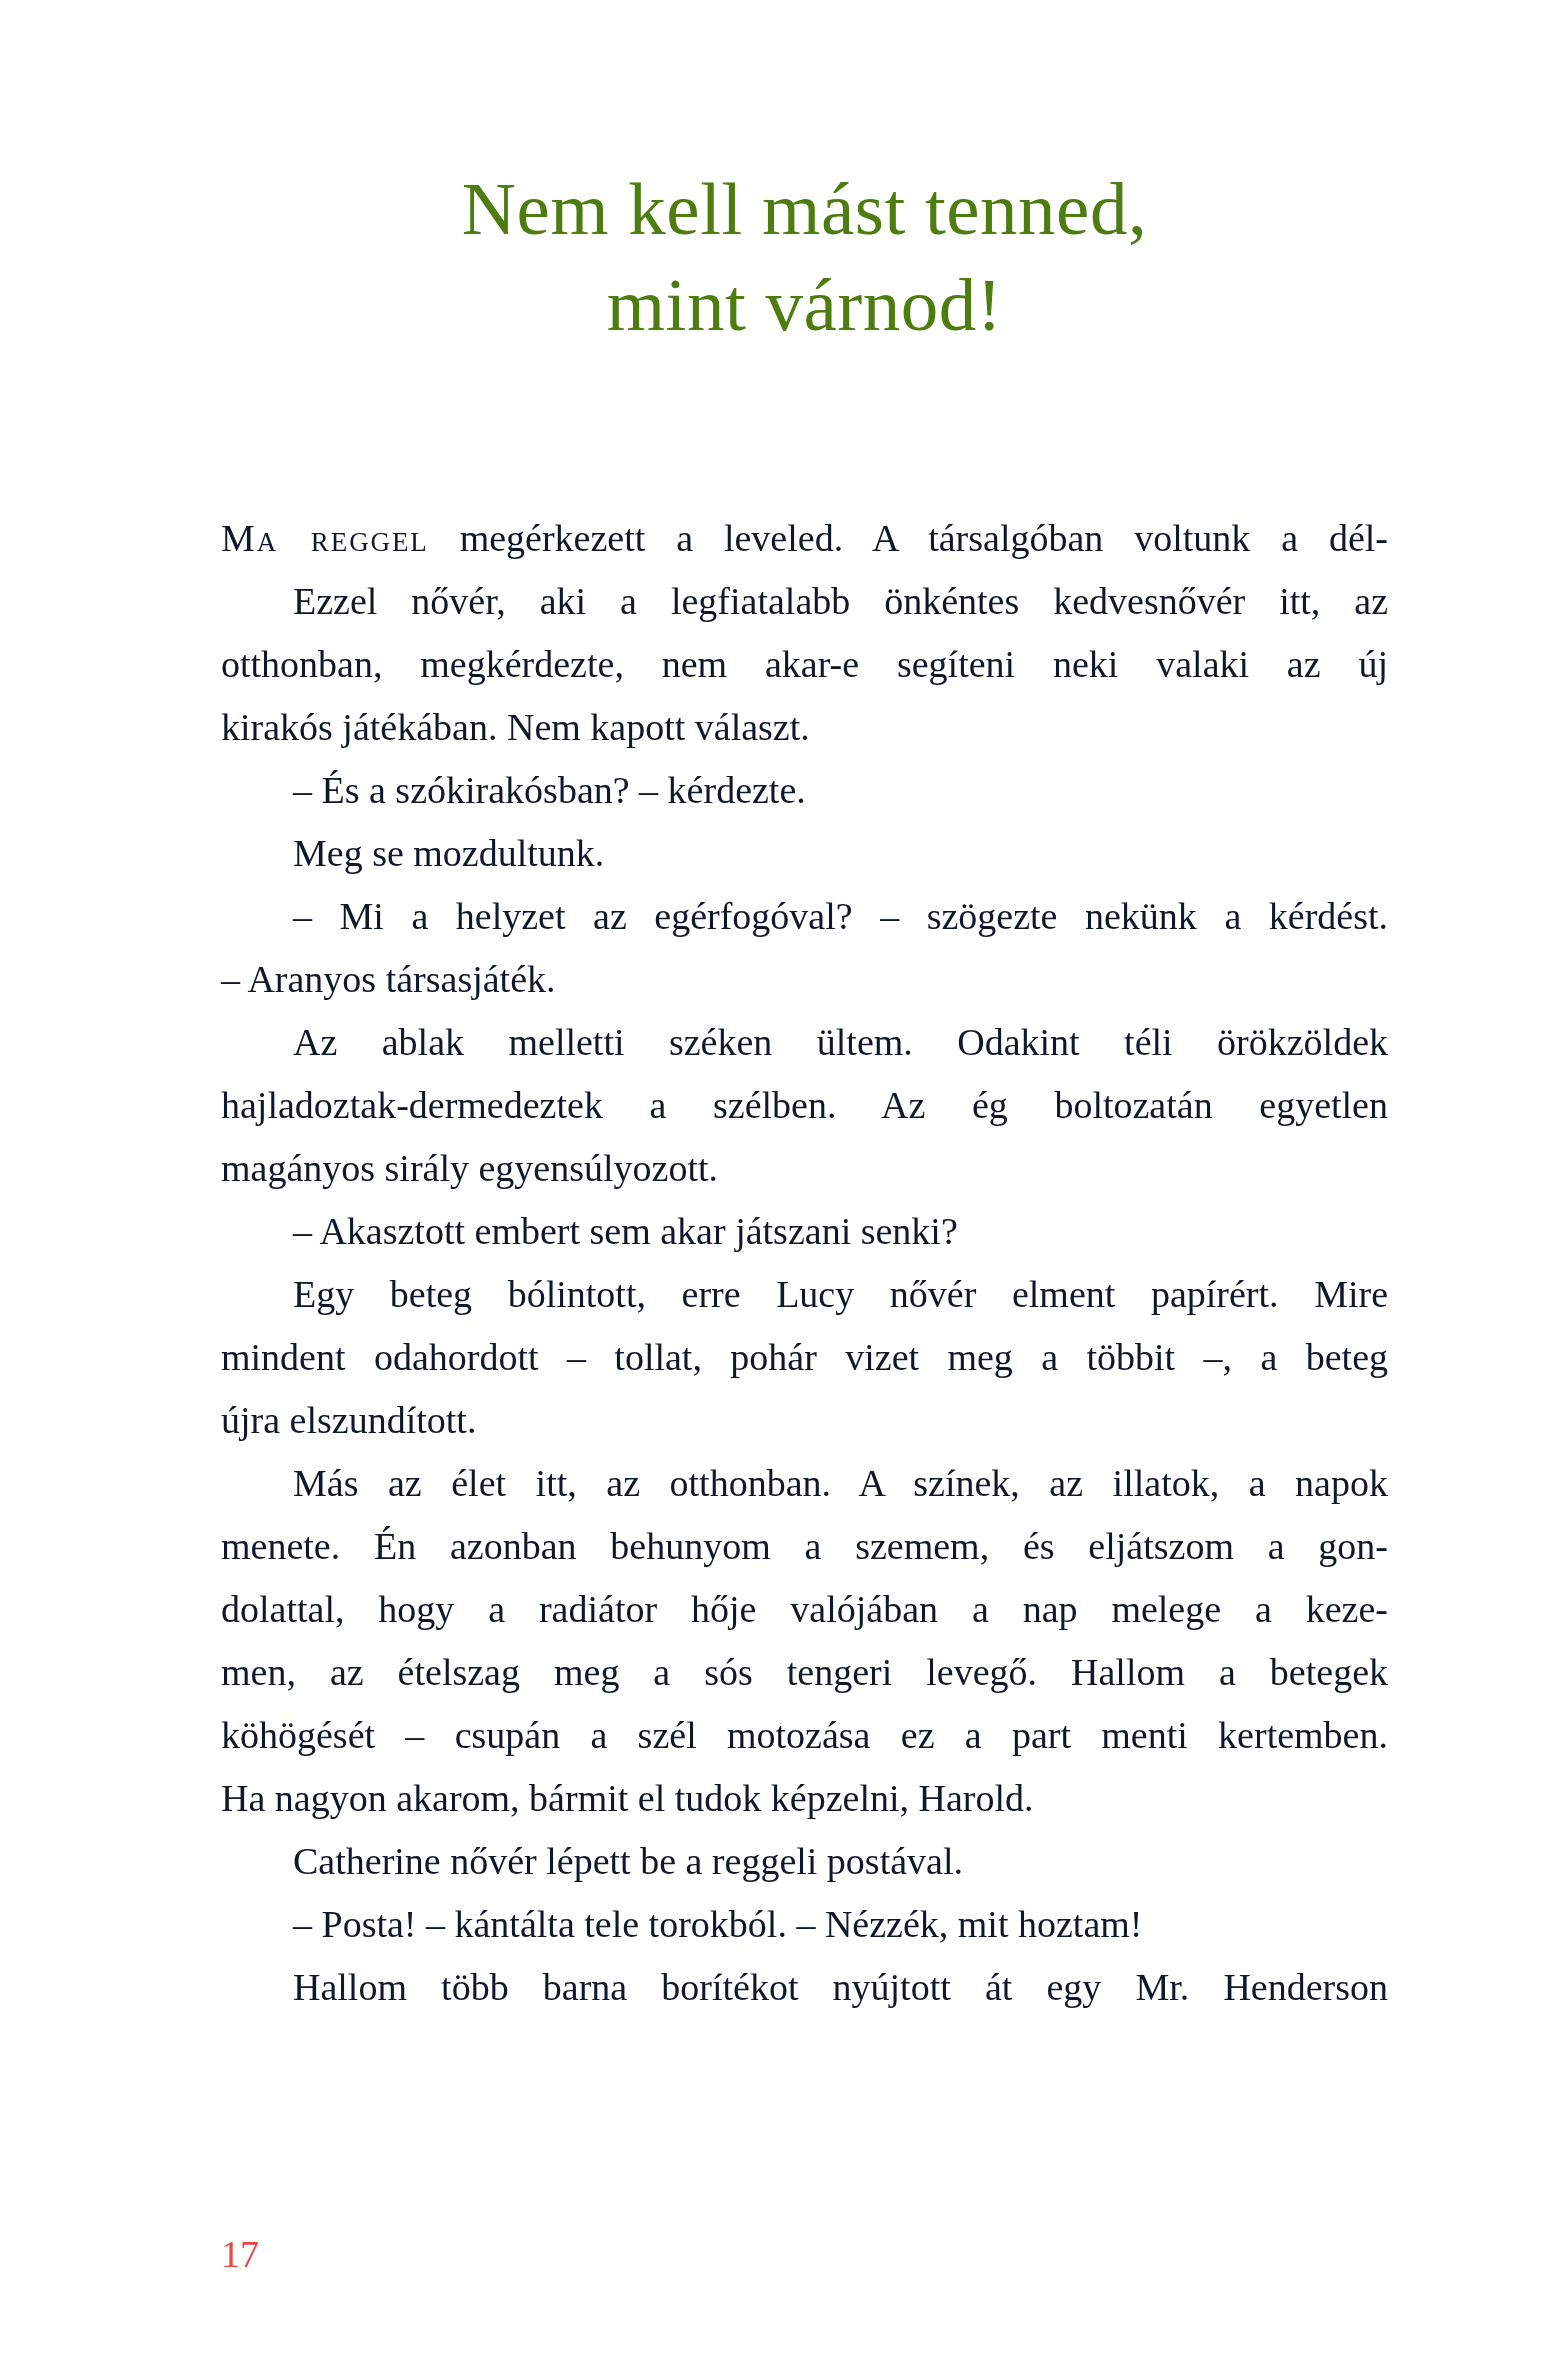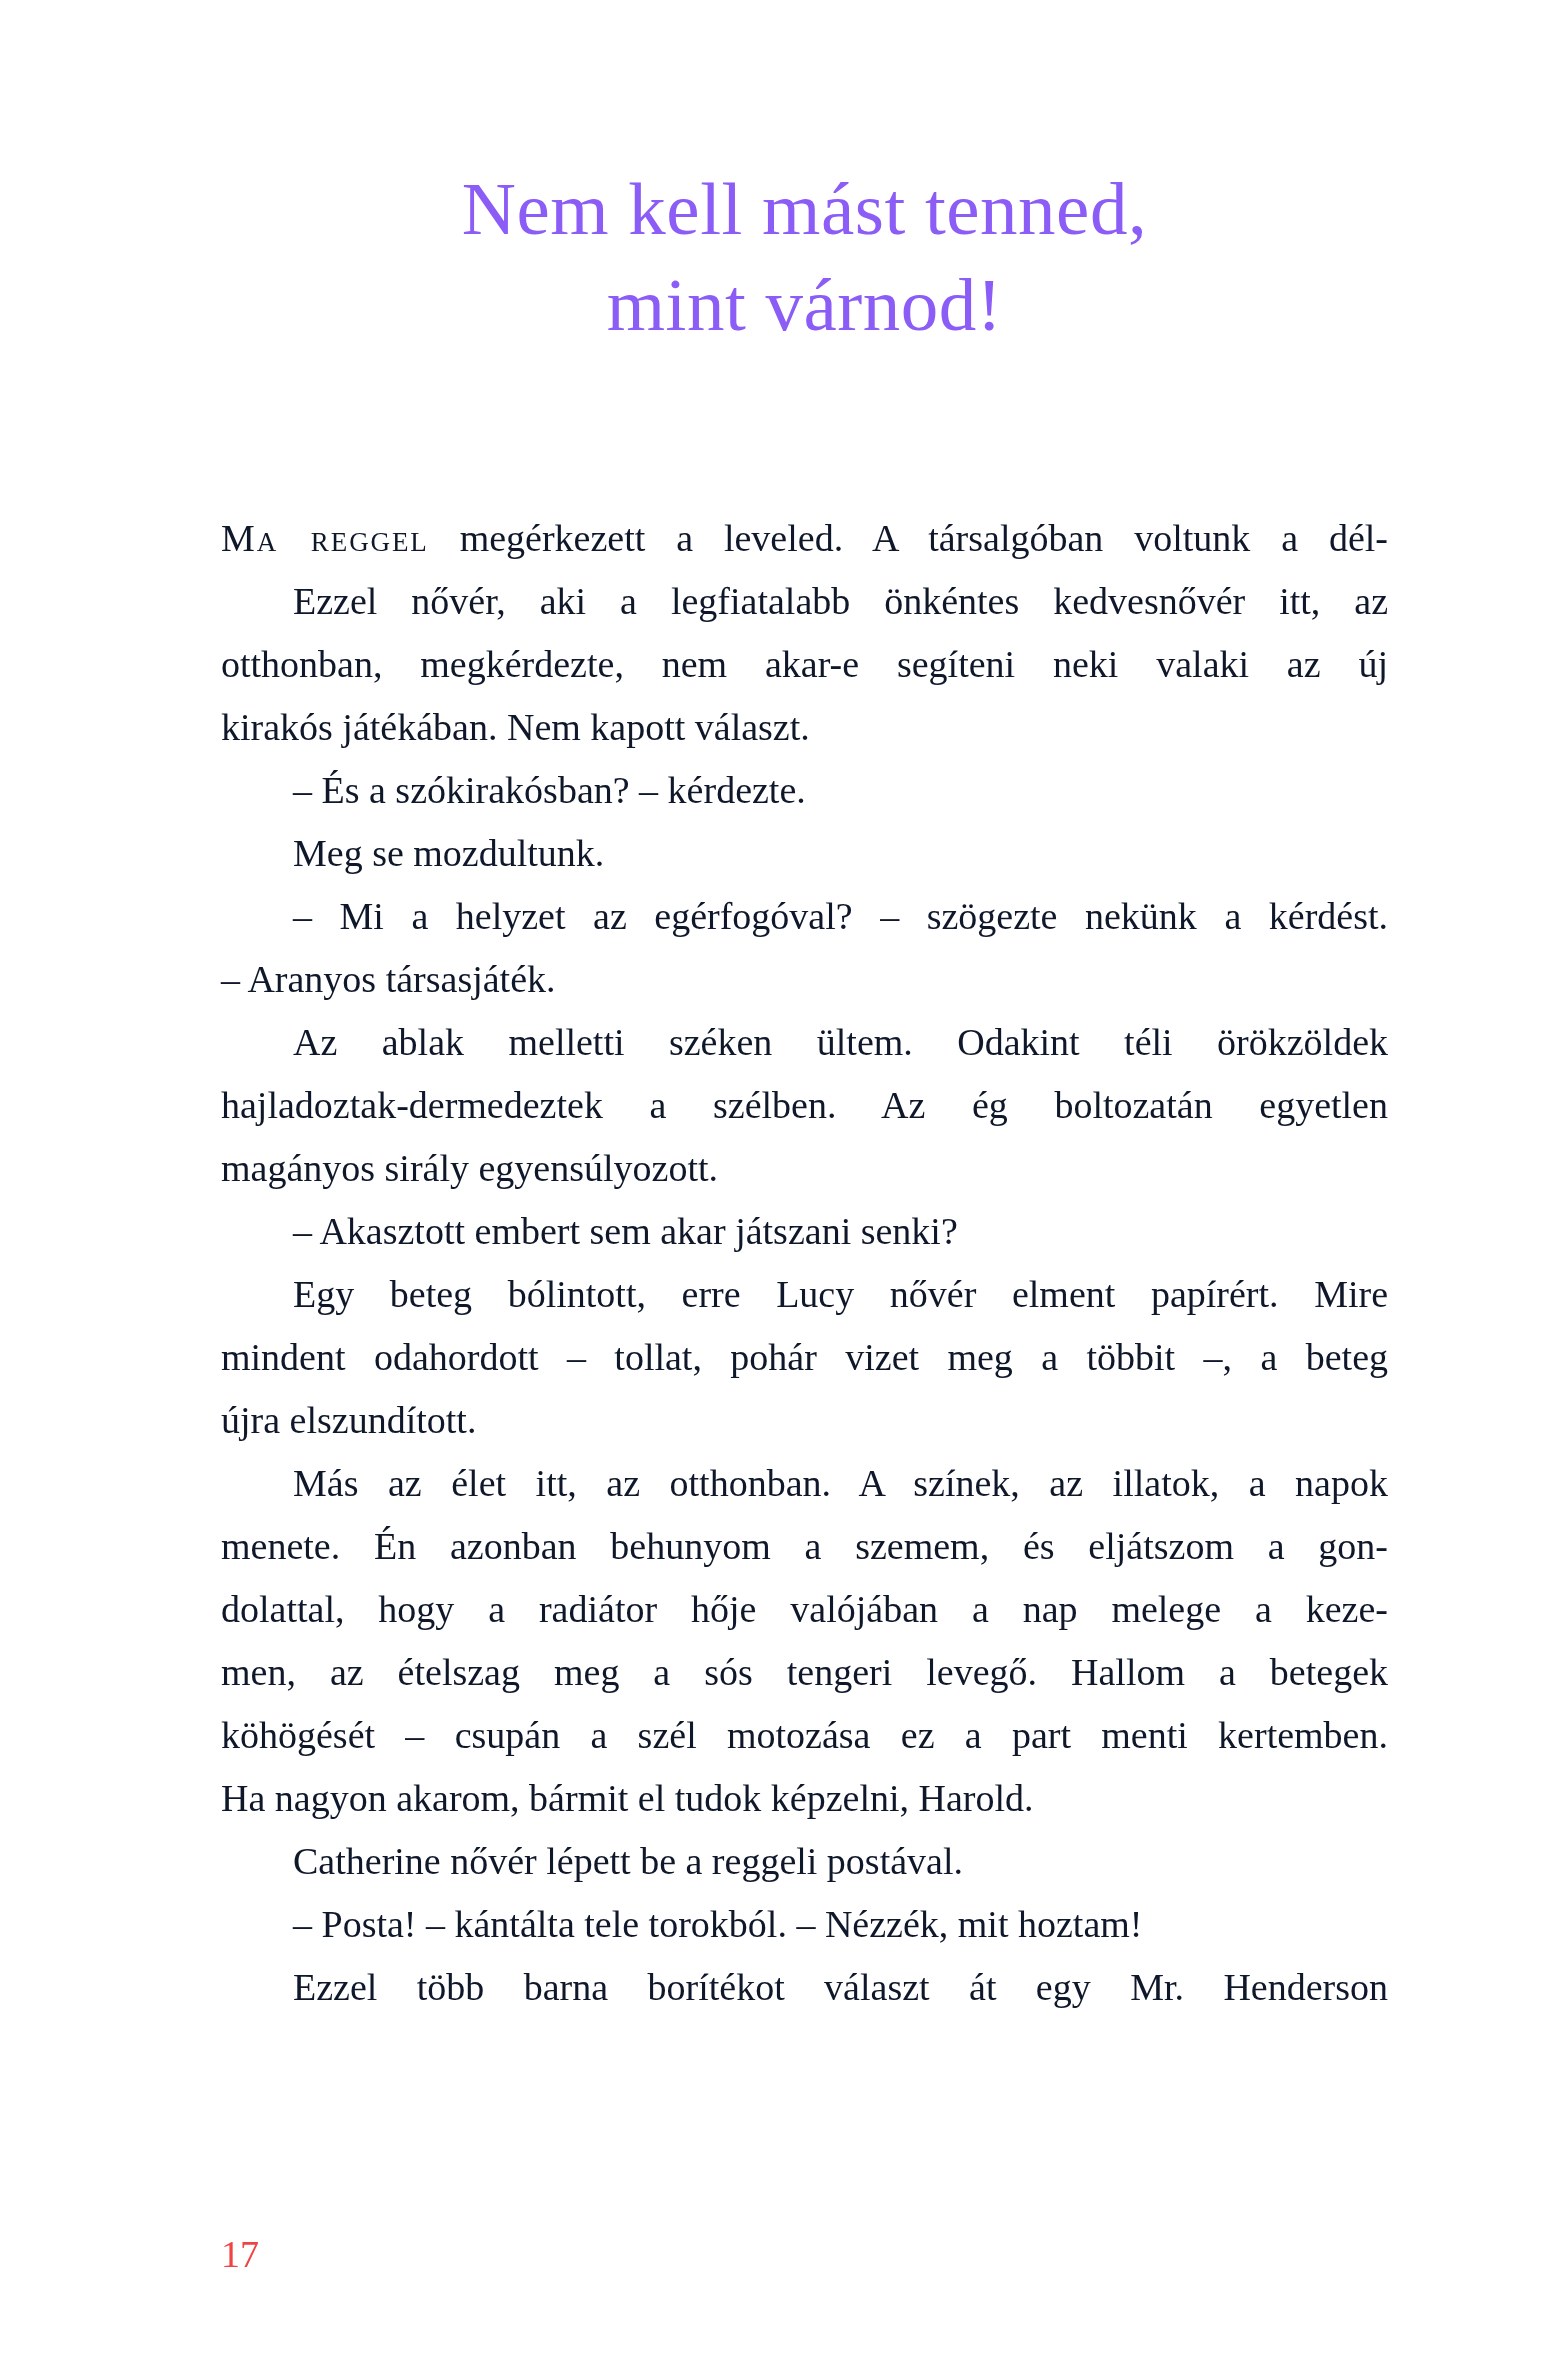--- a/index.html
+++ b/index.html
@@ -18,21 +18,21 @@
   }
   .chapter-title {
     position: absolute;
     top: 161px;
     left: 221px;
     width: 1167px;
     text-align: center;
     font-size: 75px;
     line-height: 96px;
     font-weight: normal;
-    color: #8b5cf6;
+    color: #4d7c0f;
     letter-spacing: 0.5px;
   }
   .body-text {
     position: absolute;
     top: 507px;
     left: 221px;
     width: 1167px;
     font-size: 38px;
     line-height: 63px;
     color: #0f172a;
@@ -91,19 +91,19 @@
       <div class="line justify">mindent odahordott – tollat, pohár vizet meg a többit –, a beteg</div>
       <div class="line">újra elszundított.</div>
       <div class="line indent justify">Más az élet itt, az otthonban. A színek, az illatok, a napok</div>
       <div class="line justify">menete. Én azonban behunyom a szemem, és eljátszom a gon-</div>
       <div class="line justify">dolattal, hogy a radiátor hője valójában a nap melege a keze-</div>
       <div class="line justify">men, az ételszag meg a sós tengeri levegő. Hallom a betegek</div>
       <div class="line justify">köhögését – csupán a szél motozása ez a part menti kertemben.</div>
       <div class="line">Ha nagyon akarom, bármit el tudok képzelni, Harold.</div>
       <div class="line indent">Catherine nővér lépett be a reggeli postával.</div>
       <div class="line indent">– Posta! – kántálta tele torokból. – Nézzék, mit hoztam!</div>
-      <div class="line indent justify">Ezzel több barna borítékot választ át egy Mr. Henderson</div>
+      <div class="line indent justify">Hallom több barna borítékot nyújtott át egy Mr. Henderson</div>
     </div>
 
   <div class="page-number">17</div>
 
 </div>
 
 
 </body></html>

